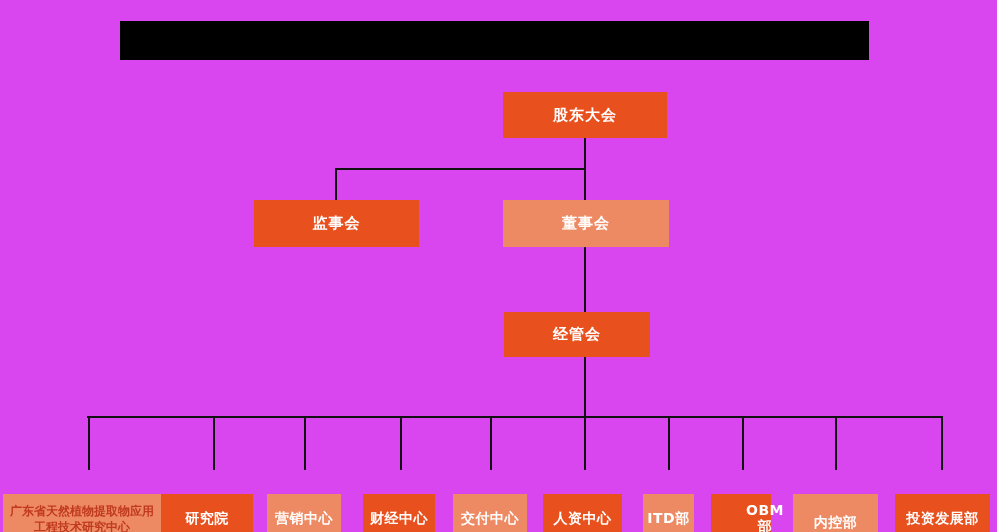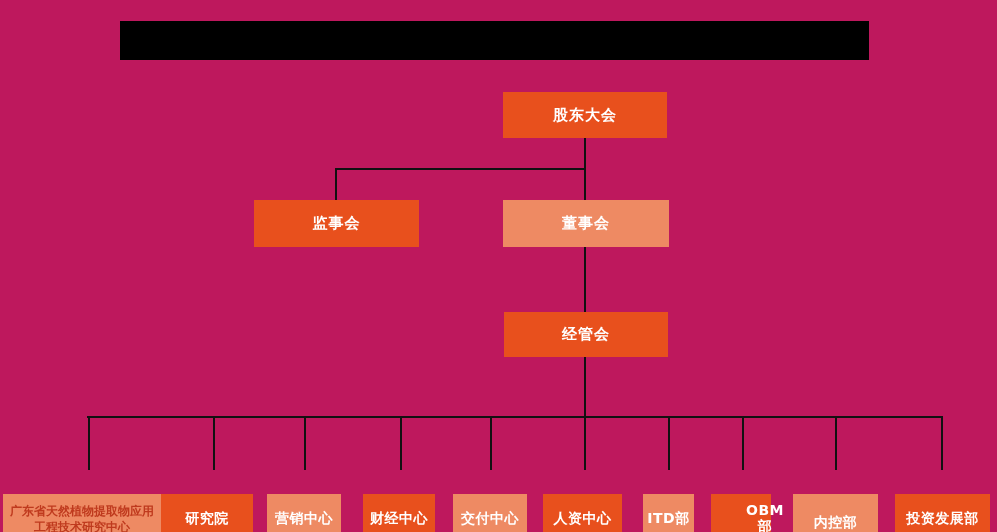--- a/index.html
+++ b/index.html
@@ -1,20 +1,20 @@
 <!DOCTYPE html>
 <html><head>
 <meta charset="utf-8">
 <style>
   html, body { margin: 0; padding: 0; background: #ffffff; }
   .canvas {
     position: relative;
     width: 997px;
     height: 532px;
-    background: #be185d;
+    background: #d946ef;
     font-family: "DejaVu Sans", "Liberation Sans", sans-serif;
     overflow: hidden;
   }
   .redacted-bar {
     position: absolute;
     left: 120px; top: 21px;
     width: 749px; height: 39px;
     background: #000000;
   }
   .line {
@@ -77,21 +77,21 @@
     <span>股东大会</span>
   </div>
 
   <div class="node light" style="left:503px; top:200px; width:166px; height:47px;">
     <span>董事会</span>
   </div>
   <div class="node dark" style="left:254px; top:200px; width:165px; height:47px;">
     <span>监事会</span>
   </div>
 
-  <div class="node dark" style="left:504px; top:312px; width:164px; height:45px;">
+  <div class="node dark" style="left:504px; top:312px; width:146px; height:45px;">
     <span>经管会</span>
   </div>
 
   <div class="node light dept dept-research-center" style="left:3px; top:470px; width:158px; height:50px;">
     <span>广东省天然植物提取物应用工程技术研究中心</span>
   </div>
   <div class="node dark dept" style="left:161px; top:470px; width:92px; height:50px;">
     <span>研究院</span>
   </div>
   <div class="node light dept" style="left:267px; top:470px; width:74px; height:50px;">

